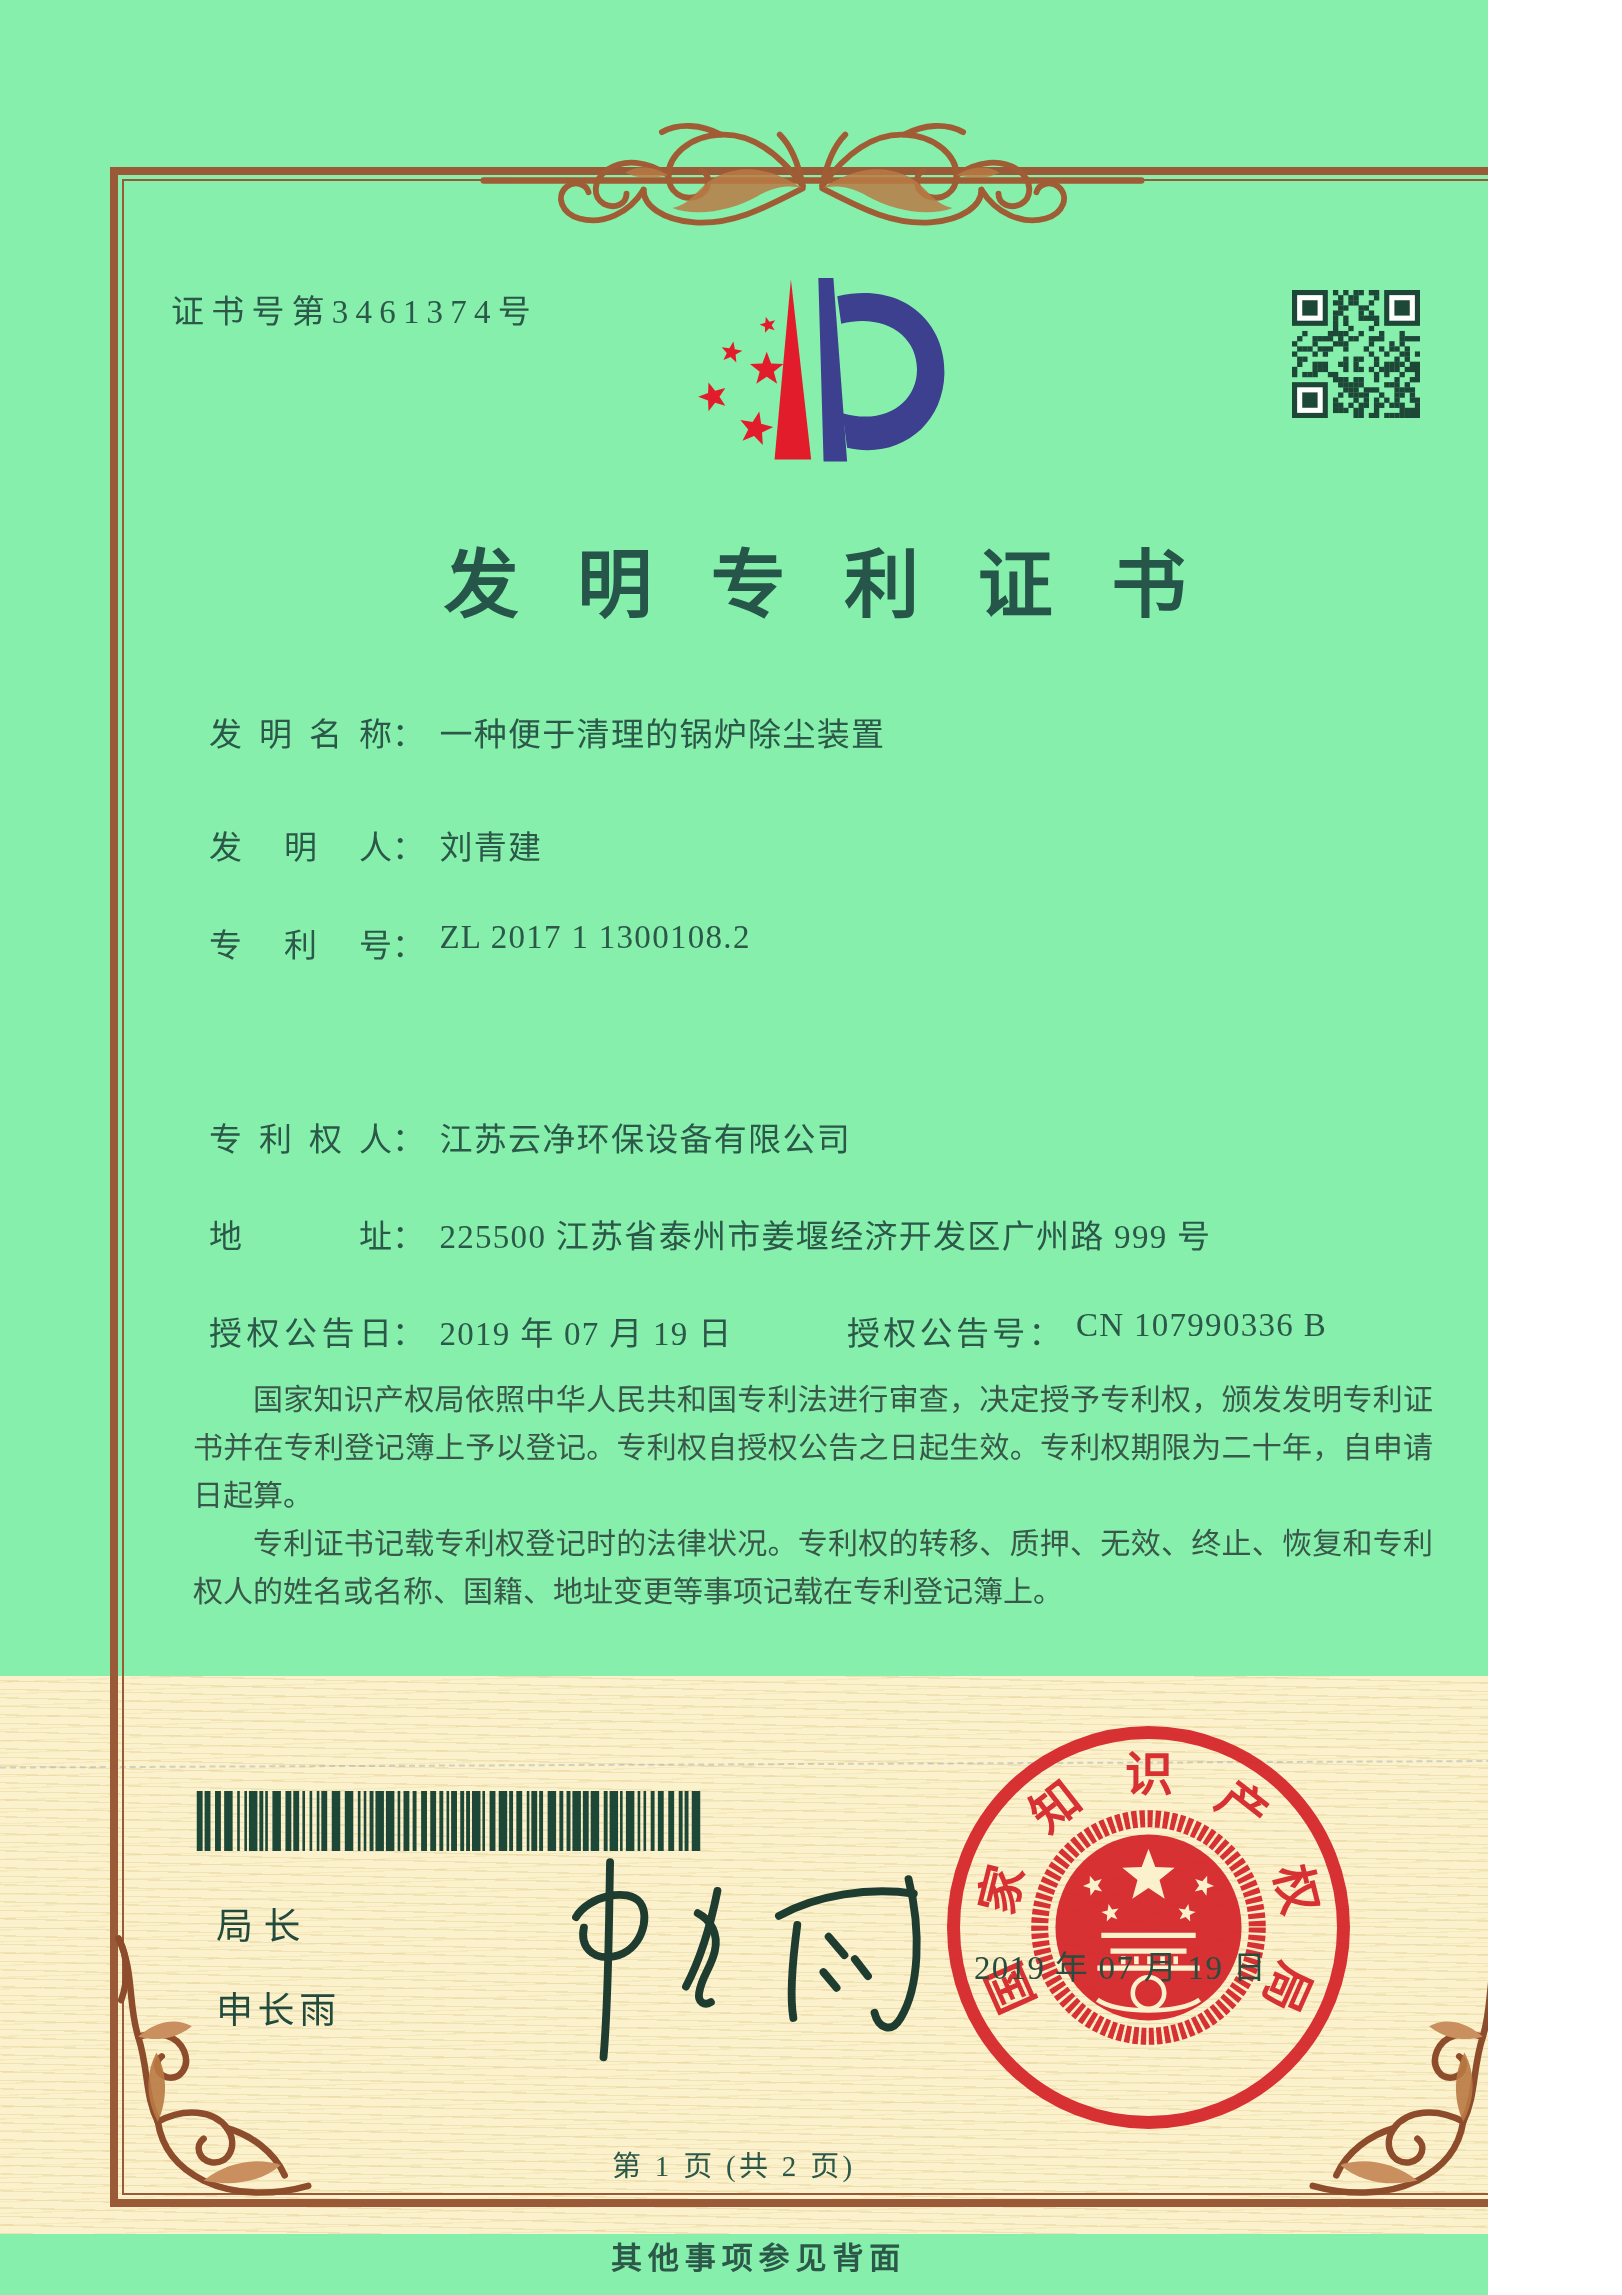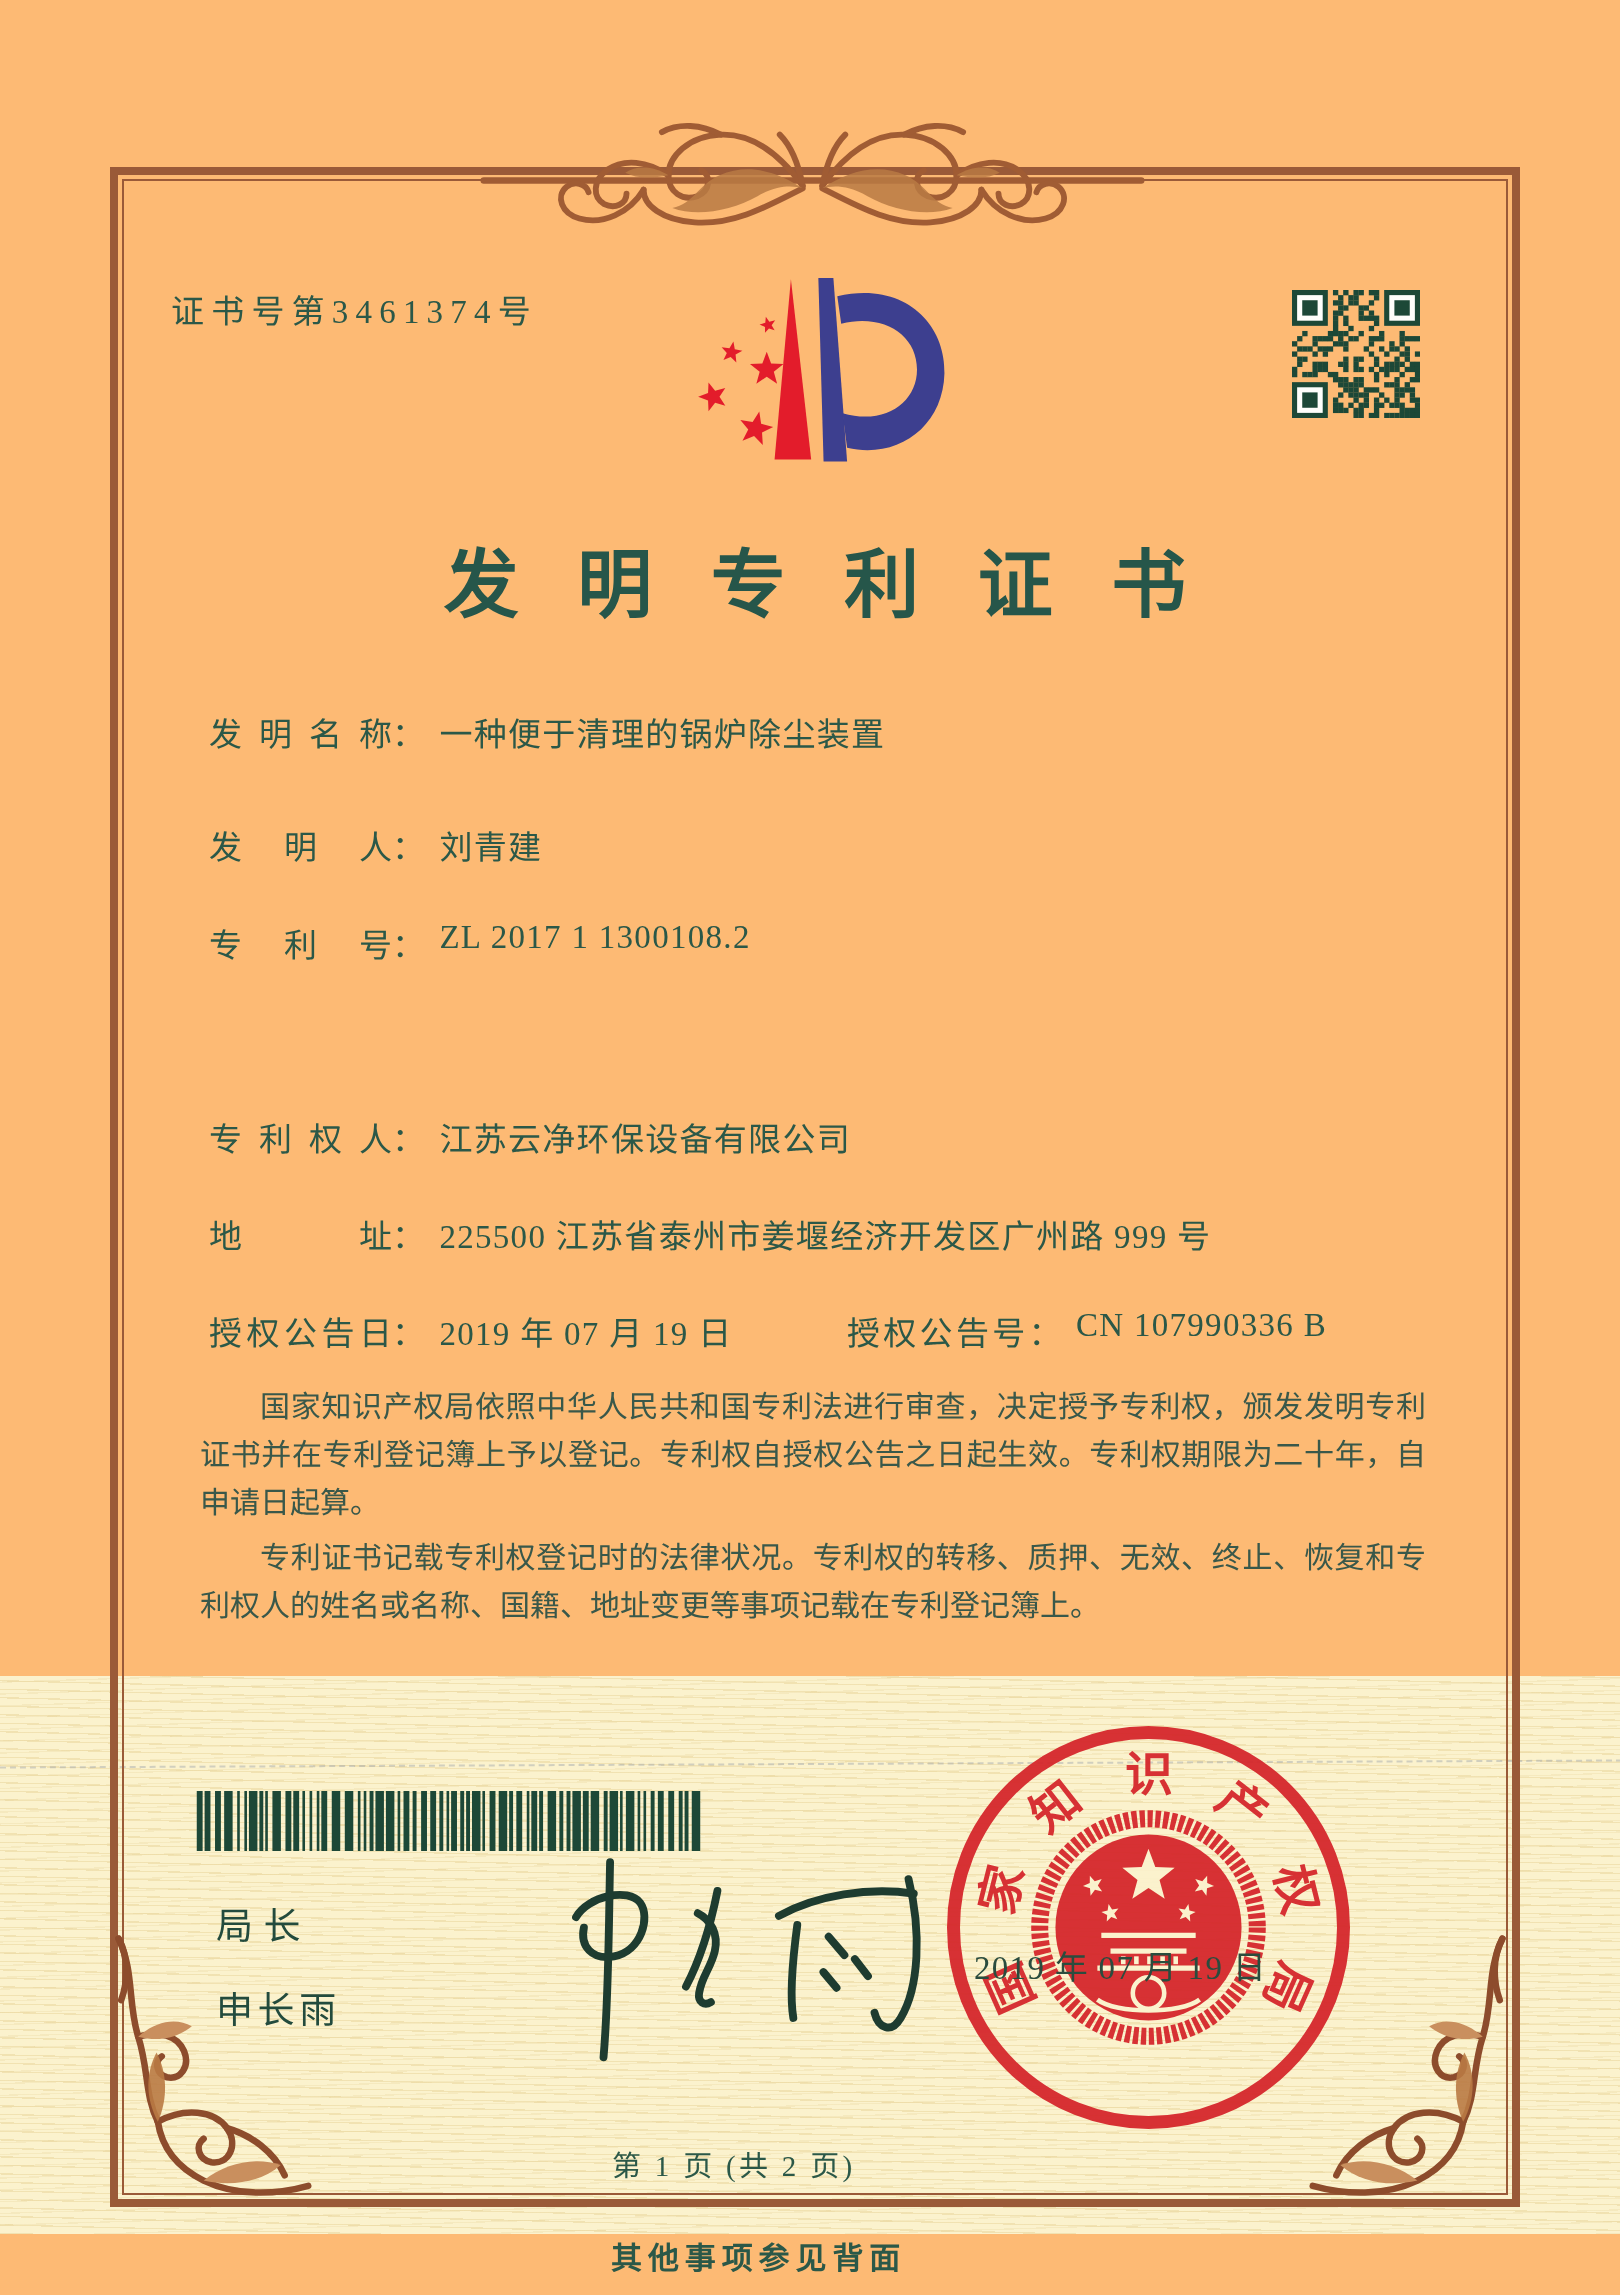--- a/index.html
+++ b/index.html
@@ -1,16 +1,16 @@
 <!DOCTYPE html>
 <html lang="zh-CN" style="font-size:10.5px"><head>
 <meta charset="utf-8">
 <style>
   html,body{margin:0;padding:0;background:#ffffff;}
-  #page{position:relative;width:1620px;height:2295px;background:#fdba74;overflow:hidden;
+  #page{position:relative;width:1488px;height:2295px;background:#86efac;overflow:hidden;
         font-family:"Liberation Serif","DejaVu Serif",serif;}
 
   
   #cream-band{position:absolute;left:0;top:1676px;width:1622px;height:558px;z-index:1;
     background-color:#fbf2cd;
     background-image:
       repeating-linear-gradient(1.4deg, rgba(231,210,150,.50) 0 1.3px, rgba(255,255,255,0) 1.3px 8.5px),
       repeating-linear-gradient(-1.8deg, rgba(238,222,172,.45) 0 1.3px, rgba(255,255,255,0) 1.3px 11.8px);}
 
   
@@ -37,21 +37,21 @@
   .flabel{display:inline-block;width:183px;text-align:justify;text-align-last:justify;
           -moz-text-align-last:justify;vertical-align:top;}
   .fcolon{display:inline-block;vertical-align:top;}
   .fvalue{display:inline-block;margin-left:14.4px;vertical-align:top;letter-spacing:1.3px;}
   .grant2{position:absolute;left:638px;top:0;}
   .flabel2{display:inline-block;letter-spacing:3.3px;vertical-align:top;}
 
   
   #body-text{position:absolute;left:193px;top:1376px;width:1240px;z-index:5;
              font-size:30px;line-height:48px;color:#39584a;text-align:justify;}
-  #body-text p{margin:7px;text-indent:2em;}
+  #body-text p{margin:0;text-indent:2em;}
 
   
   #fold-line{position:absolute;left:0;top:1763px;width:1622px;height:0;z-index:2;
              border-top:2px dashed #9fa6ad;opacity:.45;transform:rotate(-.25deg);}
 
   
   #barcode{position:absolute;left:196px;top:1791px;z-index:5;}
   #director{position:absolute;left:216px;top:1896px;z-index:5;color:#234b3d;}
   #director .t1{font-size:37px;letter-spacing:10.5px;}
   #director .t2{font-size:37px;letter-spacing:4.6px;margin-top:30px;}

